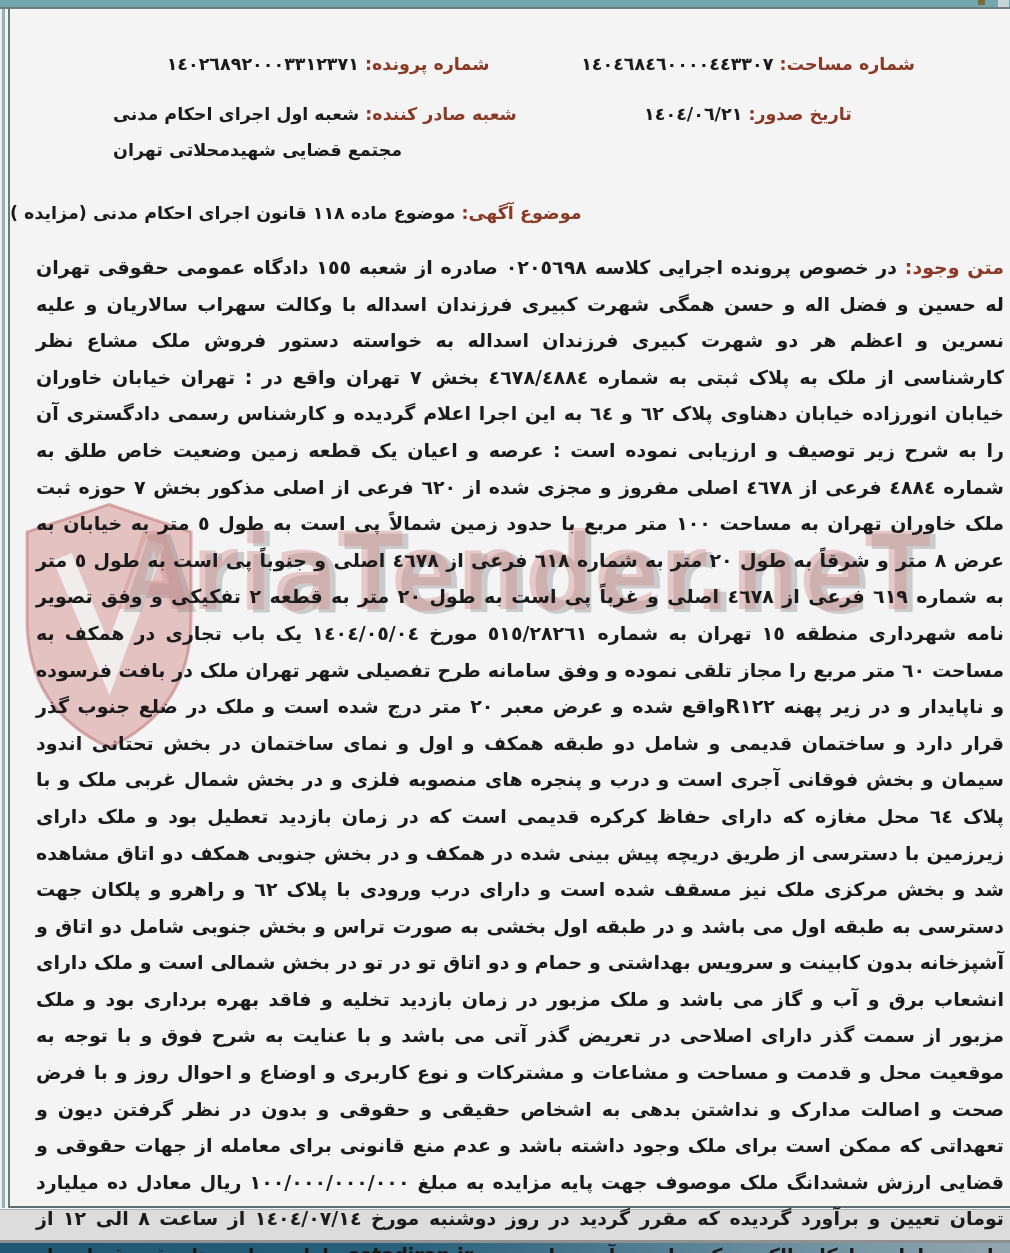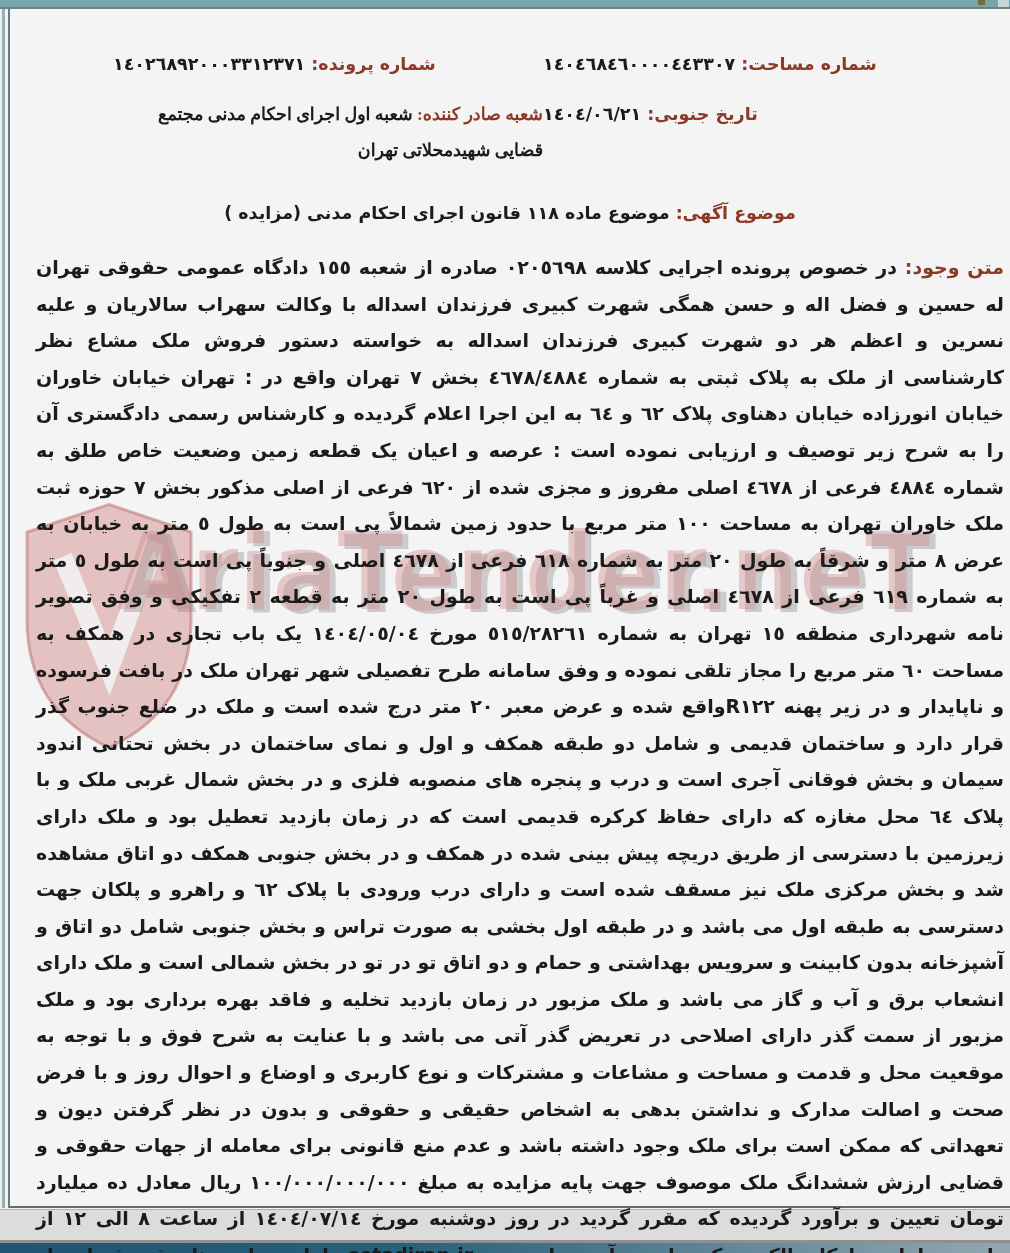--- a/index.html
+++ b/index.html
@@ -31,23 +31,23 @@
     color:rgba(209,139,139,0.42);
     text-shadow:6px 3px 0 rgba(138,138,138,0.38);
     transform:scaleY(1.12);transform-origin:left top;
   }
   
   .content{position:absolute;left:10px;top:9px;width:1000px;z-index:2;direction:rtl;
     color:#1b1b1b;font-weight:bold;}
   .lbl{color:#8a3a26;}
   .hdr{margin:37px 57px 0 0;width:840px;display:grid;grid-template-columns:410px 430px;row-gap:14px;
     font-size:17.5px;line-height:36px;}
-  .hdr-cell{text-align:left;}
-  .hdr-cell.center-wrap{text-align:right;font-family:Liberation Serif, serif;}
-  .subject-row{margin:30px 0 0 0;font-size:17.5px;line-height:30px;text-align:center;}
+  .hdr-cell{text-align:center;}
+  .hdr-cell.center-wrap{text-align:left;}
+  .subject-row{margin:30px 0 0 0;font-size:17.5px;line-height:30px;text-align:left;}
   .body-par{margin:21px 6px 0 26px;font-size:19px;line-height:36.6px;text-align:justify;text-justify:inter-word;}
 </style>
 </head>
 <body>
 
 <div class="top-bar"></div>
 <div class="top-bar-notch"></div>
 <div class="top-speck"></div>
 <div class="left-strip"></div>
 
@@ -68,21 +68,21 @@
   <div class="hdr">
     <div class="hdr-cell">
       <span class="lbl">شماره مساحت:</span>
       <span>١٤٠٤٦٨٤٦٠٠٠٠٤٤٣٣٠٧</span>
     </div>
     <div class="hdr-cell">
       <span class="lbl">شماره پرونده:</span>
       <span>١٤٠٢٦٨٩٢٠٠٠٣٣١٢٣٧١</span>
     </div>
     <div class="hdr-cell">
-      <span class="lbl">تاریخ جنوبی:</span>
+      <span class="lbl">تاریخ صدور:</span>
       <span>١٤٠٤/٠٦/٢١</span>
     </div>
     <div class="hdr-cell center-wrap">
       <span class="lbl">شعبه صادر کننده:</span>
       <span>شعبه اول اجرای احکام مدنی مجتمع قضایی شهیدمحلاتی تهران</span>
     </div>
   </div>
 
   <div class="subject-row">
     <span class="lbl">موضوع آگهی:</span>

